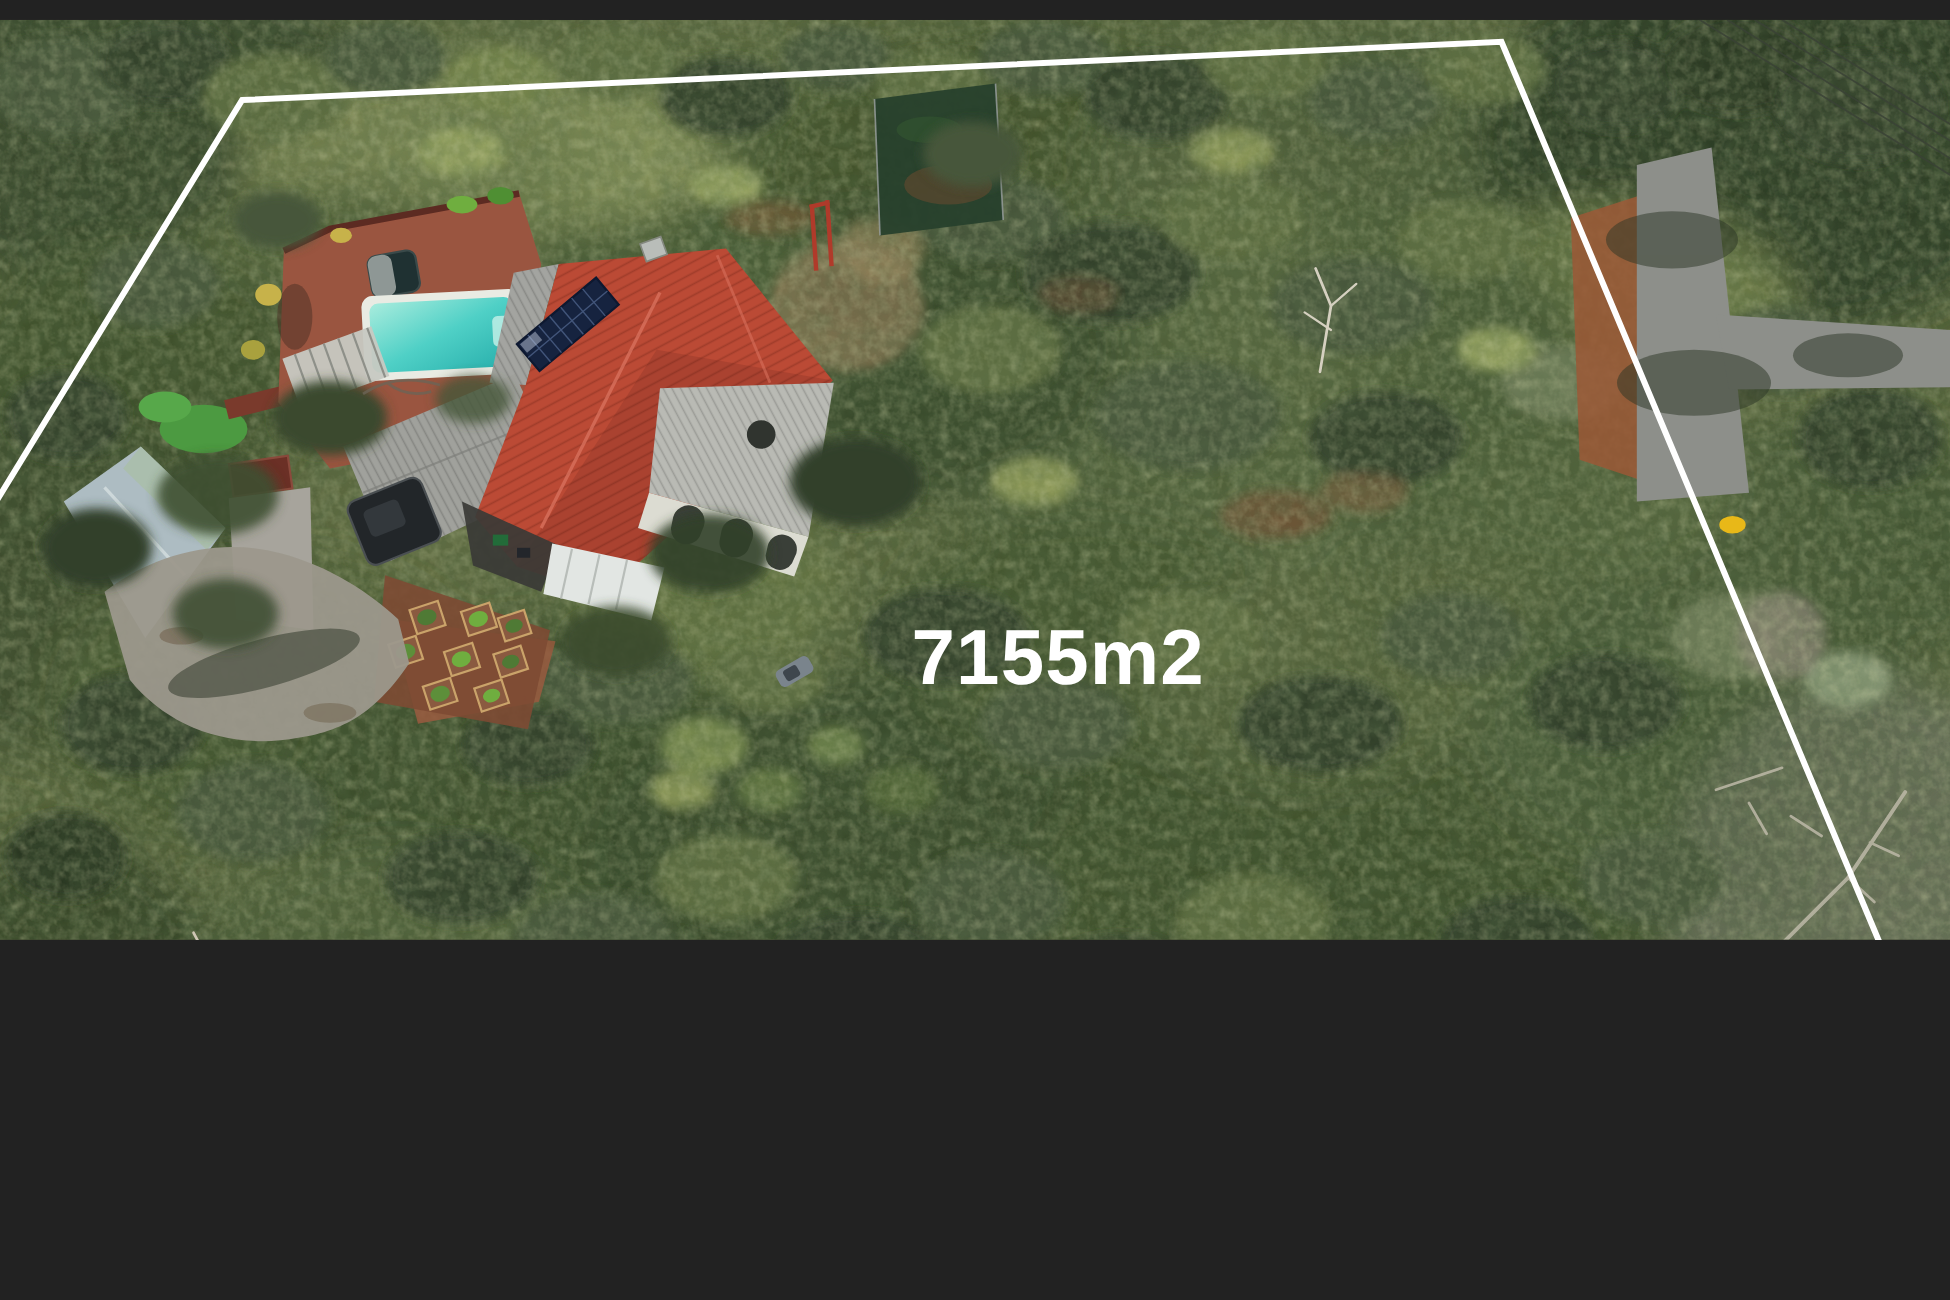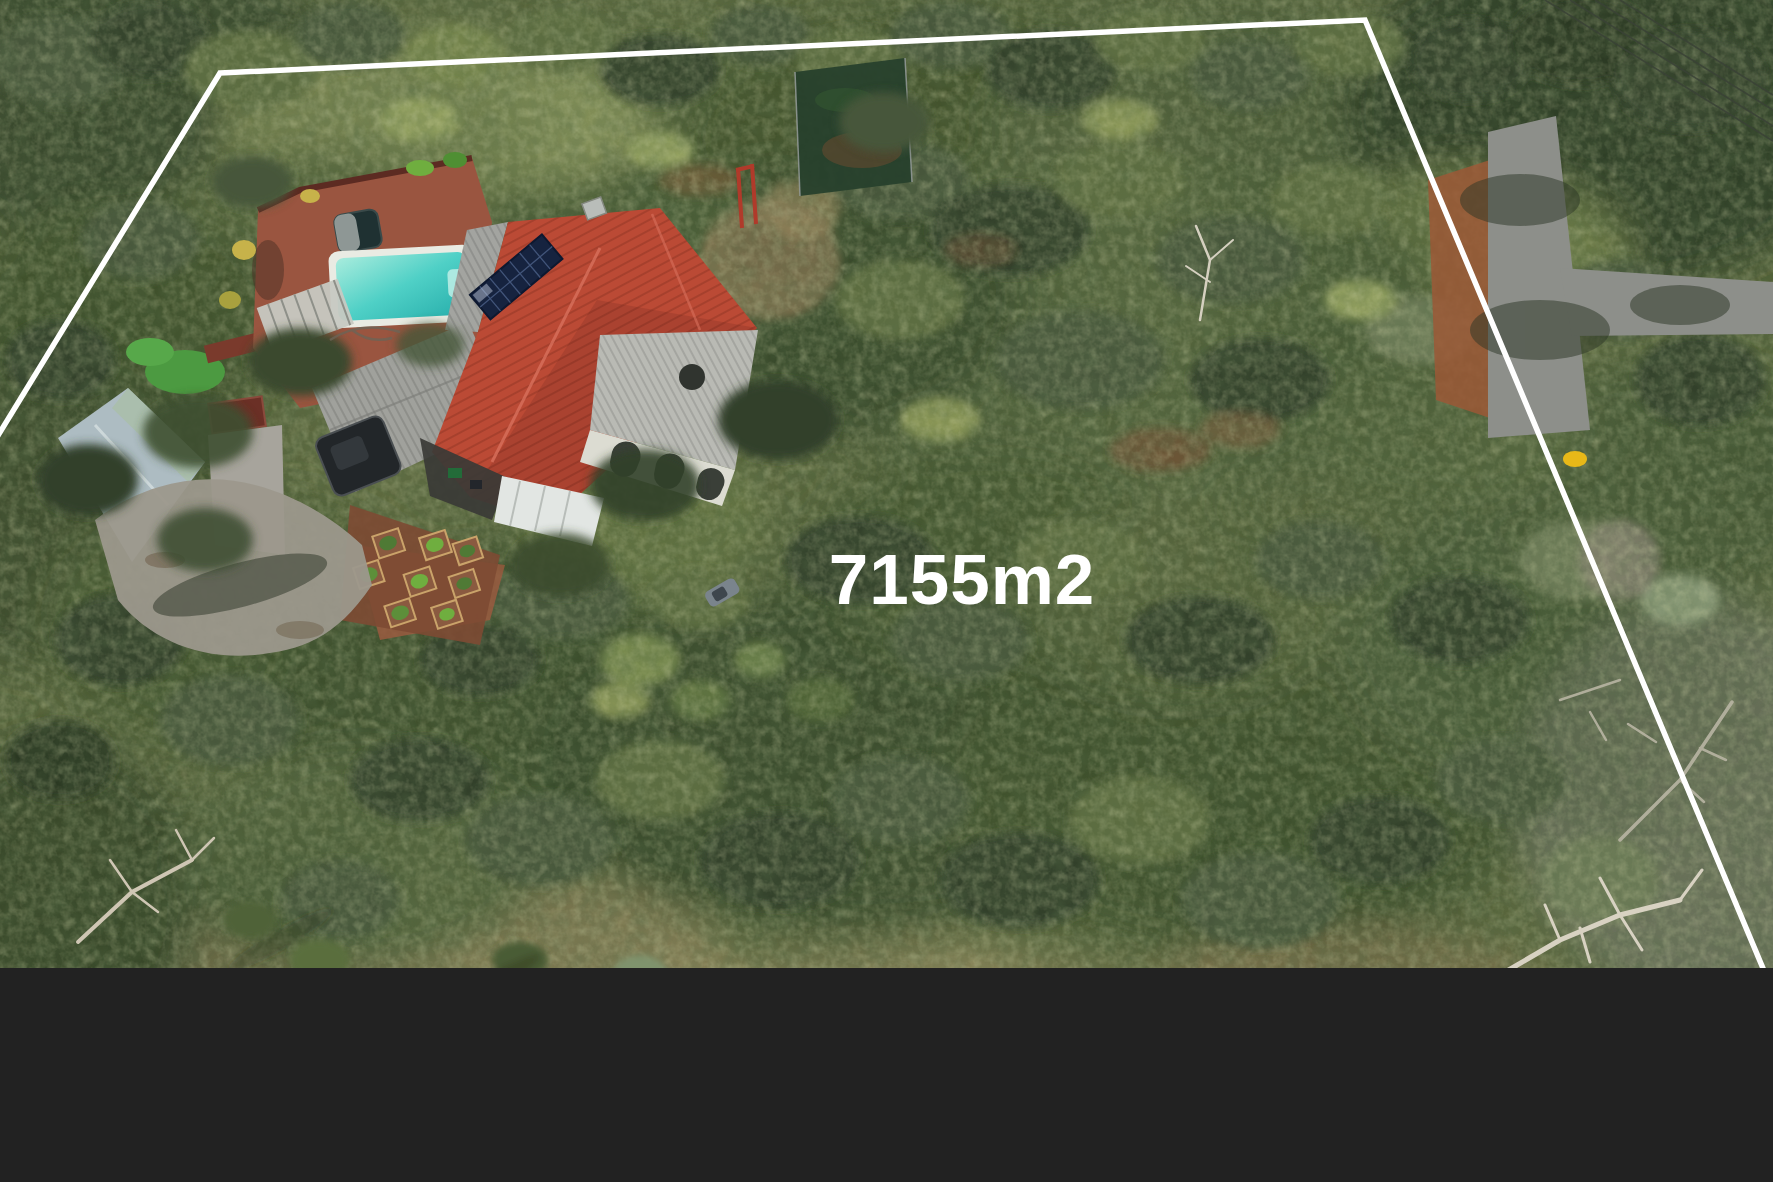--- a/index.html
+++ b/index.html
@@ -1,17 +1,17 @@
 <!DOCTYPE html>
 <html><head>
 <meta charset="utf-8">
 <title>Aerial Property Photo</title>
 <style>
   html,body{margin:0;padding:0;background:#222;}
-  .stage{width:1773px;height:968px;position:relative;overflow:hidden;font-family:"Liberation Sans",sans-serif;}
+  .stage{width:1773px;height:836px;position:relative;overflow:hidden;font-family:"Liberation Sans",sans-serif;margin-top:18px;}
   svg{display:block;}
   .area-label{font-family:"Liberation Sans","DejaVu Sans",sans-serif;font-weight:bold;font-size:71px;letter-spacing:1px;}
 </style>
 </head>
 <body>
 
 <div class="stage">
 <svg width="1773" height="1182" viewBox="0 0 1773 1182" xmlns="http://www.w3.org/2000/svg">
   <defs>
     <filter id="b18" x="-40%" y="-40%" width="180%" height="180%">

